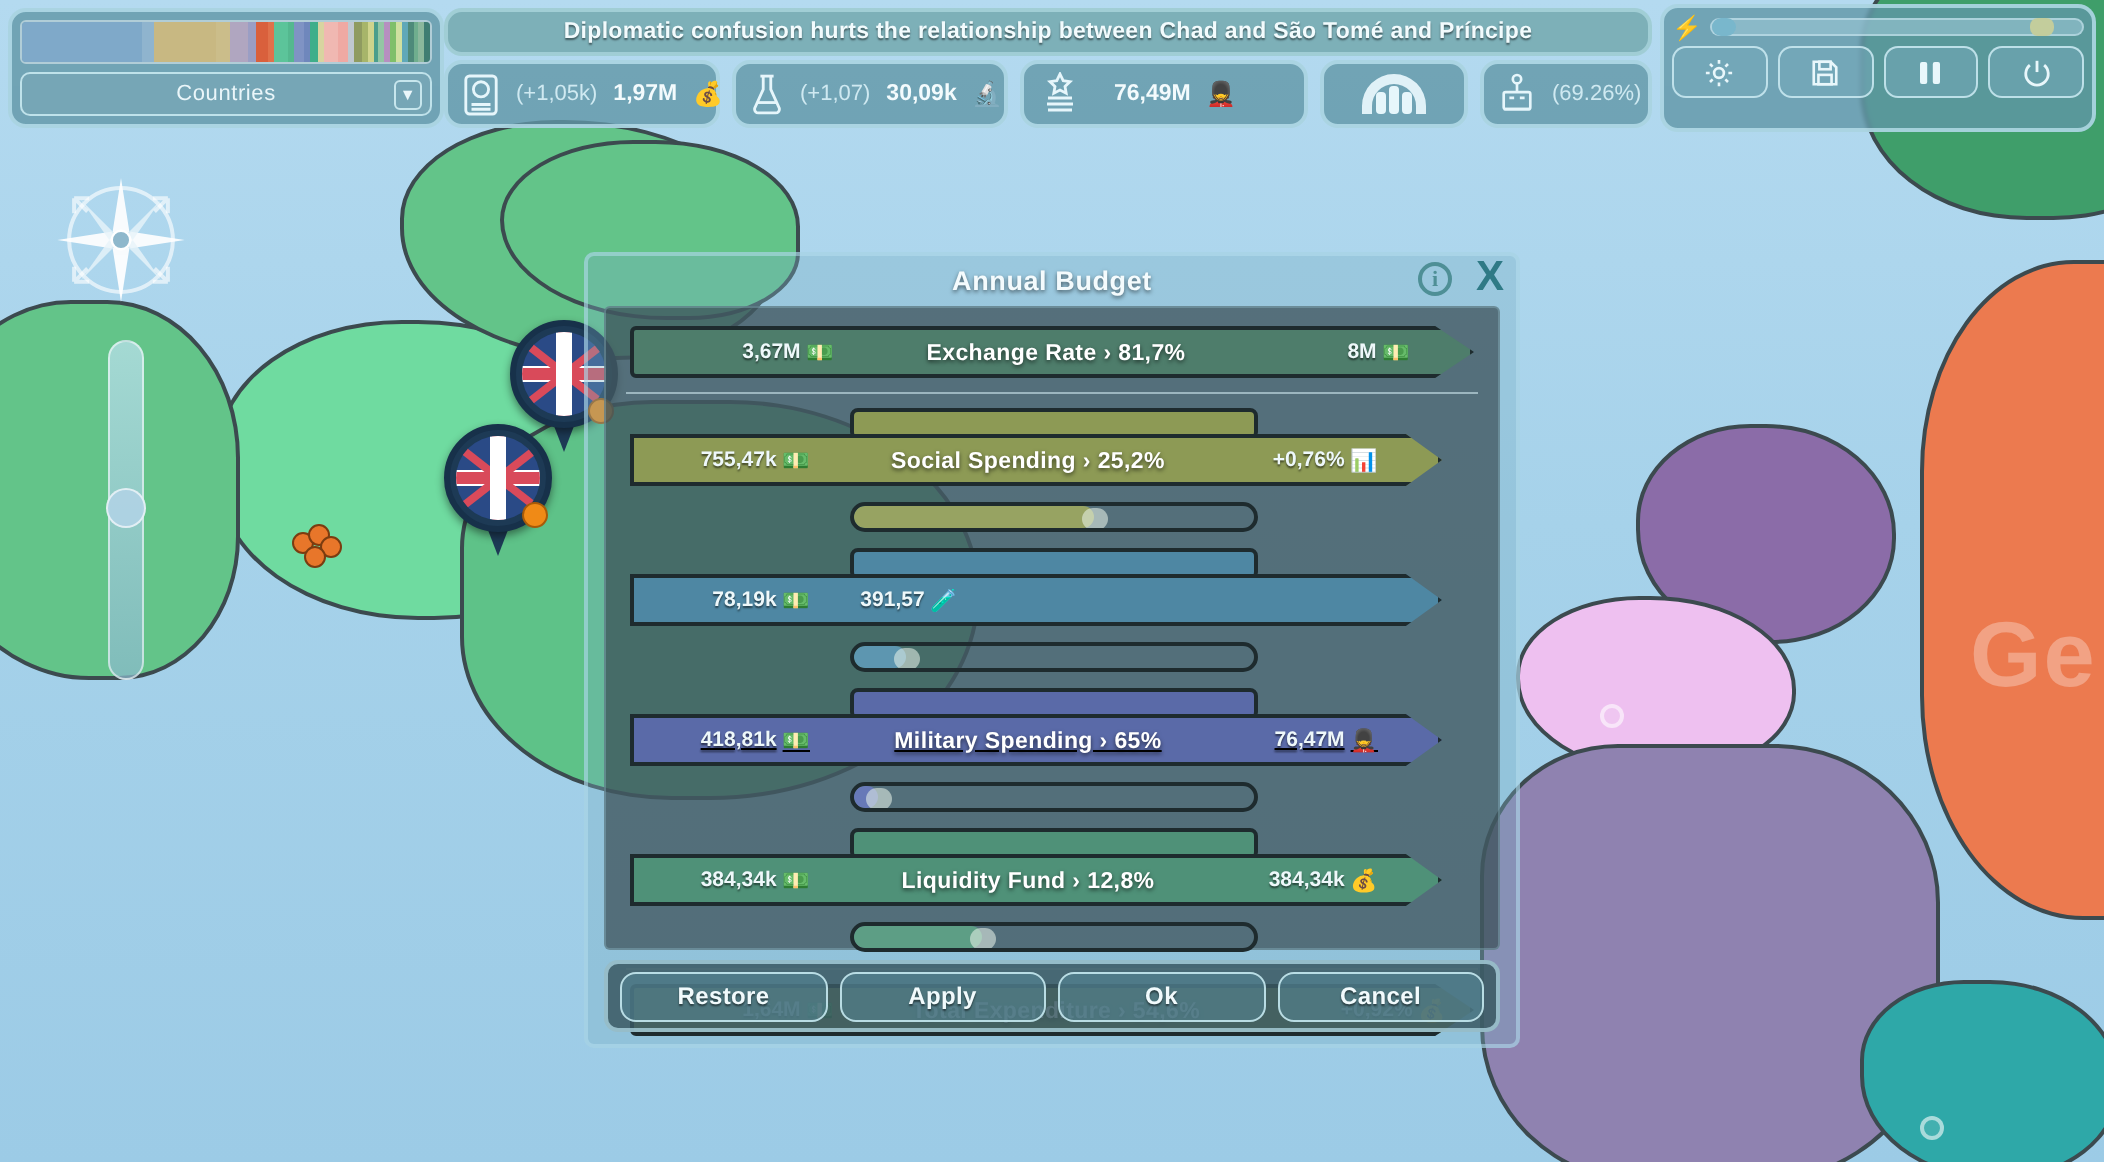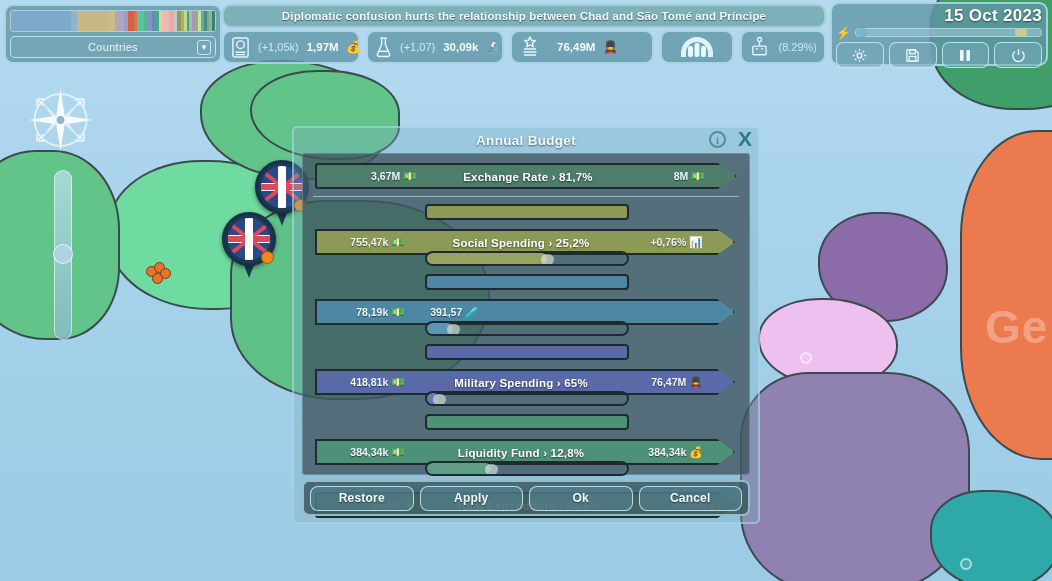--- a/index.html
+++ b/index.html
@@ -173,25 +173,24 @@
   .ar-left span.v, .ar-right span.v { color:#eef8fa; font-size:10.5px; font-weight:bold; text-shadow:0 1px 1px rgba(0,0,0,.55); }
   .ar-mid span { color:#ffffff; font-size:11.5px; font-weight:bold; letter-spacing:.2px; text-shadow:0 1px 2px rgba(0,0,0,.6); }
   .mini { font-size:11px; }
 
   .spend-block { position:relative; height:62px; margin:0 12px 8px; }
   .sb-top {
     position:absolute; left:110px; right:108px; top:0; height:16px;
     border:2px solid #1e2b2e; border-radius:4px;
   }
   .sb-main {
-    position:absolute; left:0; right:2px; top:13px; height:26px;
+    position:absolute; left:0; right:16px; top:13px; height:26px;
     border:2px solid #1e2b2e;
     display:flex; align-items:center;
     clip-path:polygon(0 0, calc(100% - 26px) 0, calc(100% - 26px) -22%, 100% 50%, calc(100% - 26px) 122%, calc(100% - 26px) 100%, 0 100%);
-    margin-top:12px;
   }
   .sb-slider {
     position:absolute; left:110px; right:108px; bottom:0; height:15px;
     border:2px solid #1e2b2e; border-radius:8px; overflow:hidden;
   }
   .sb-fill { position:absolute; left:0; top:0; bottom:0; border-radius:8px; }
   .sb-knob { position:absolute; top:1px; width:13px; height:11px; border-radius:6px; background:rgba(235,245,235,.55); }
 
   #btnrow {
     position:absolute; left:8px; right:8px; bottom:6px; height:36px;
@@ -394,25 +393,24 @@
 
   <div class="res-group" id="g5">
     <div class="res-ico">
       <svg width="19" height="22" viewBox="0 0 20 22" fill="none" stroke="#e6f6fb" stroke-width="1.4">
         <circle cx="10" cy="3.2" r="2.2"></circle>
           <path d="M10 5.5v4"></path>
         <rect x="3" y="10" width="14" height="9" rx="1"></rect>
         <path d="M3 19h14M6 13h2.5M11.5 13h2.5"></path>
       </svg>
     </div>
-    <span class="res-delta">(8.29%)</span>
+    <span class="res-delta">(69.26%)</span>
   </div>
 
   <div class="tb-panel" id="tb-right">
-    <div id="date">15 Oct 2023</div>
     <div id="speedrow">
       <span class="bolt">⚡</span>
       <div id="speed-track">
         <div id="speed-knob-a"></div>
         <div id="speed-knob-b"></div>
       </div>
     </div>
     <div id="ctrlrow">
       <div class="ctrl-btn">
         <svg width="15" height="15" viewBox="0 0 16 16" fill="none" stroke="#e9f7fb" stroke-width="1.4">
@@ -499,21 +497,21 @@
         <span class="mini">🧪</span>
       </div>
     </div>
     <div class="sb-slider">
       <div class="sb-fill" style="width:13%;background:#5d96b0;"></div>
       <div class="sb-knob" style="left:calc(13% - 6px);"></div>
     </div>
         </div>
         <div class="spend-block">
     <div class="sb-top" style="background:#5a6aa8;"></div>
-    <div class="sb-main" style="background:#5a6aa8;">
+    <div class="sb-main" style="background:#5a6aa8;text-decoration:underline;">
       <div class="ar-left">
         <span class="v">418,81k</span>
         <span class="mini">💵</span>
       </div>
       <div class="ar-mid"><span>Military Spending › 65%</span></div>
       <div class="ar-right" style="padding-right:30px;">
         <span class="v">76,47M</span>
         <span class="mini">💂</span>
       </div>
     </div>

